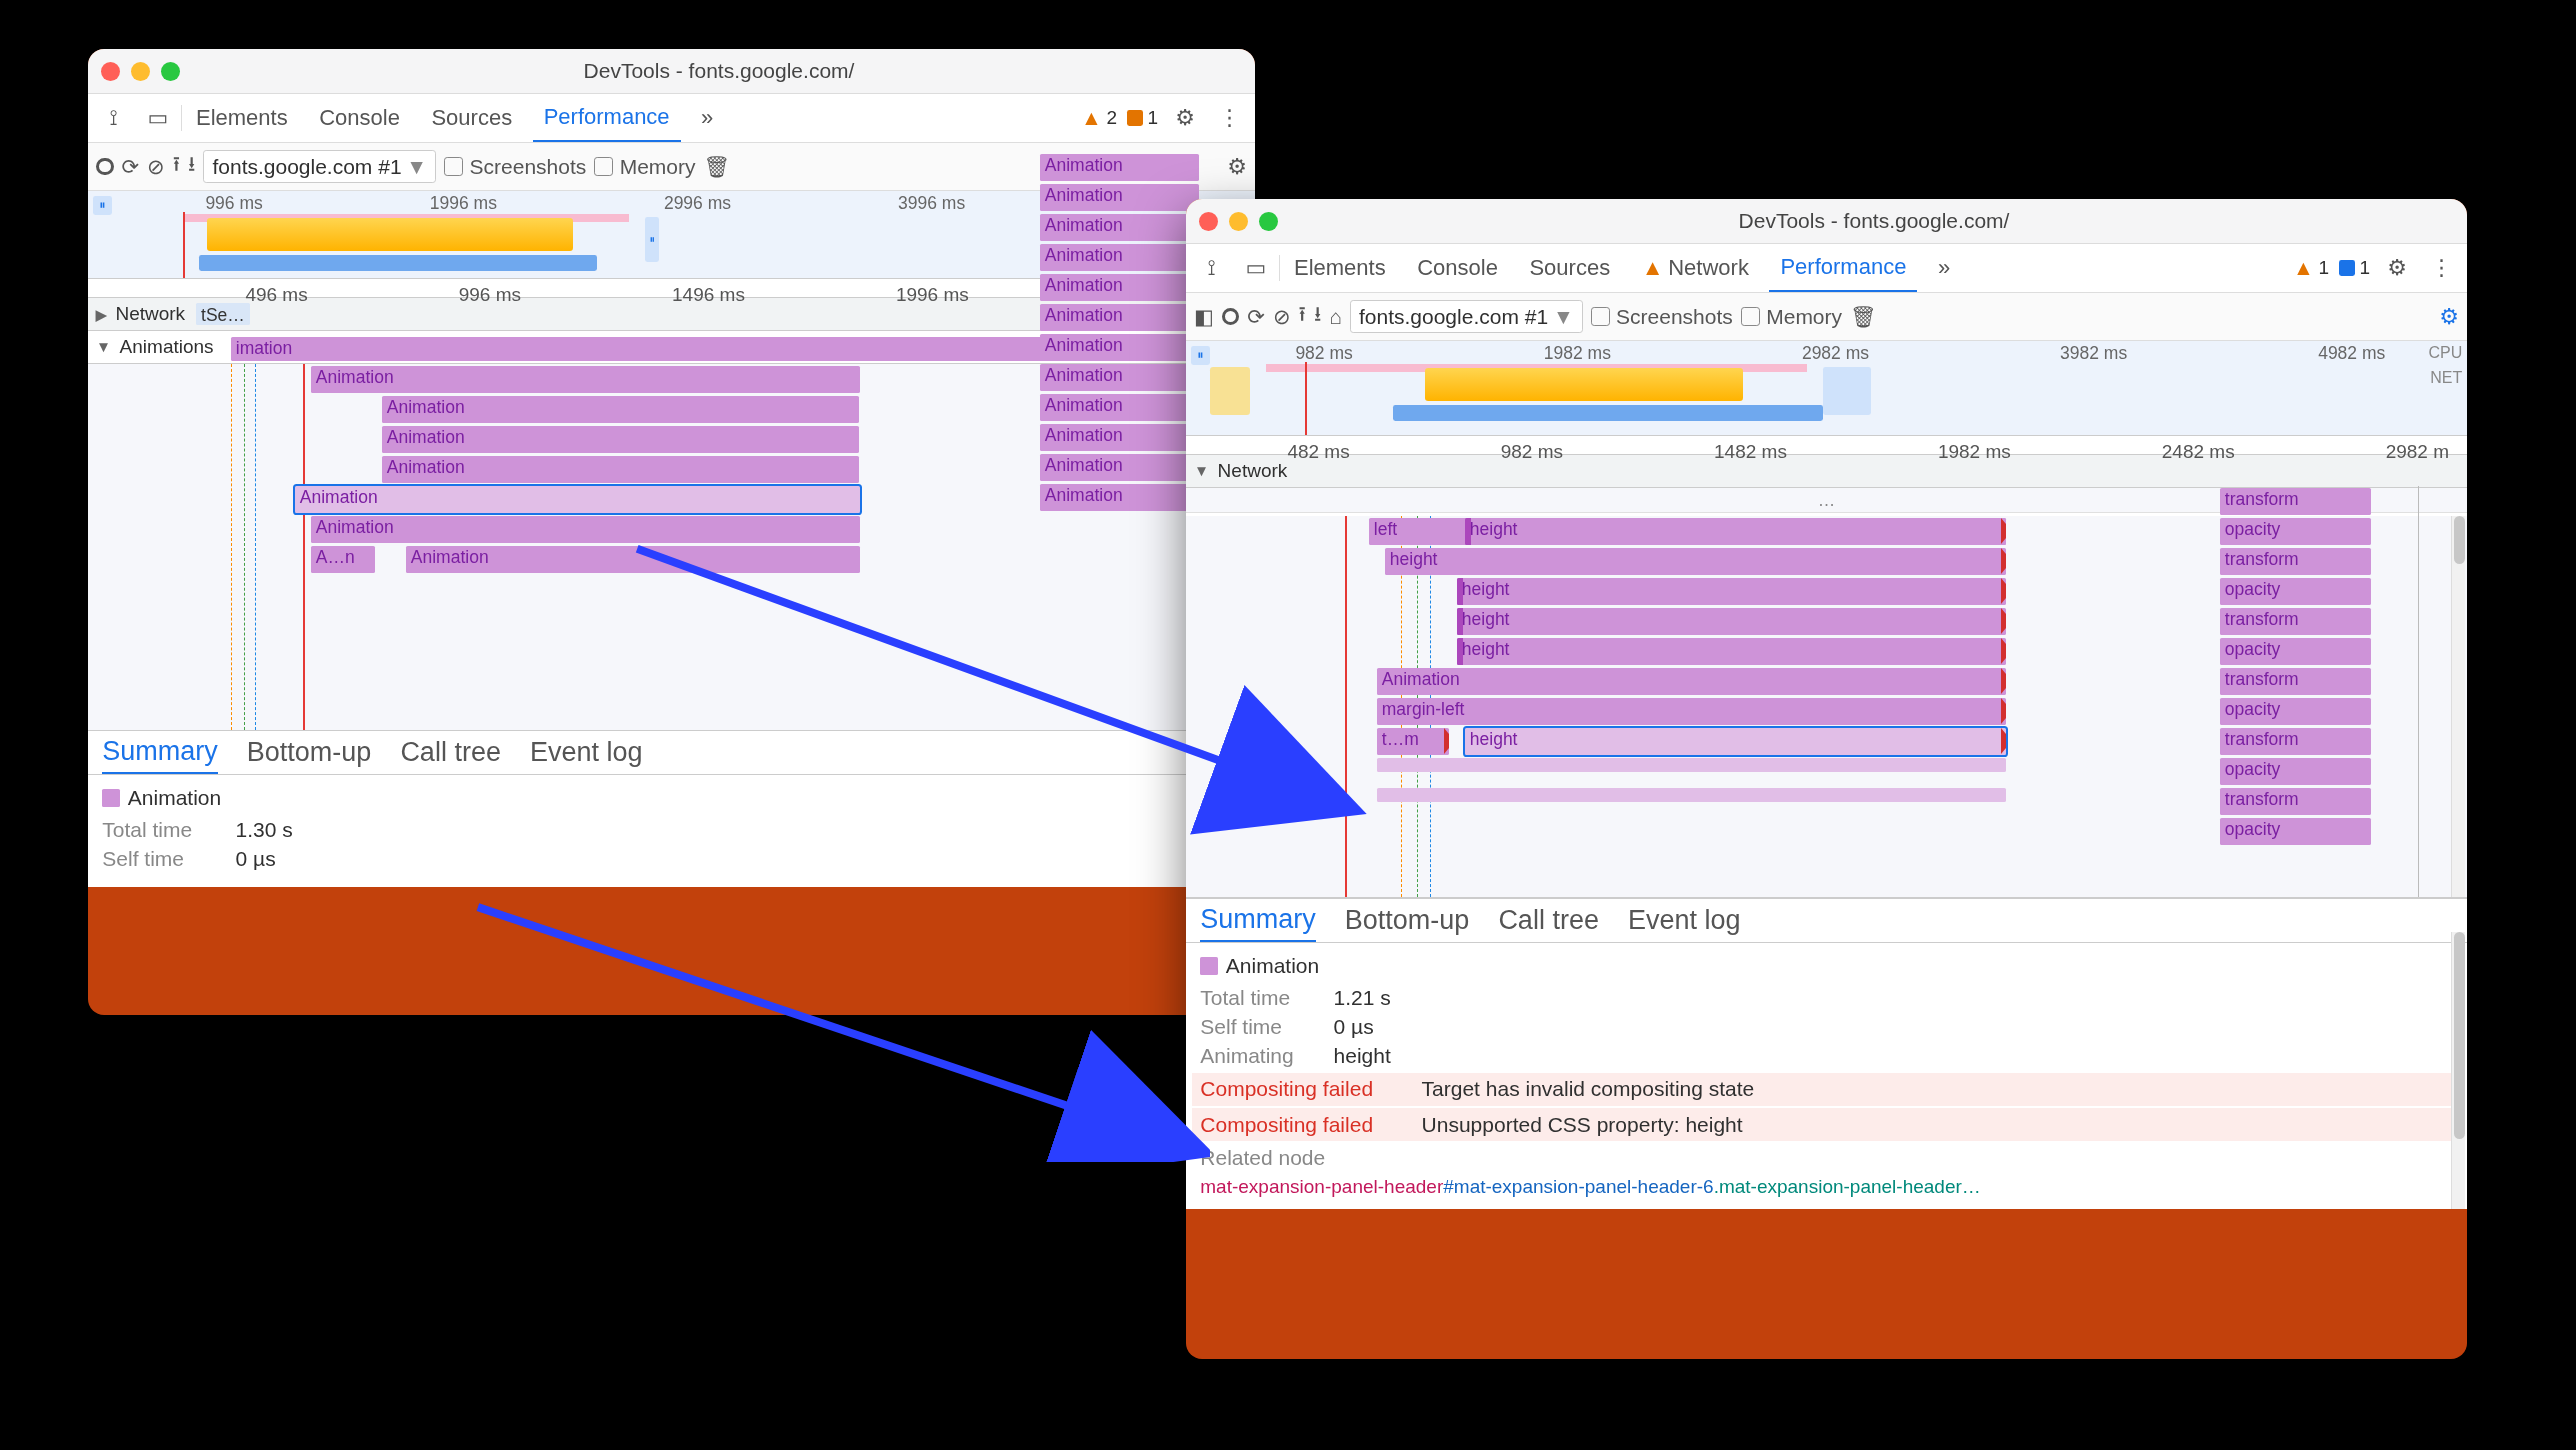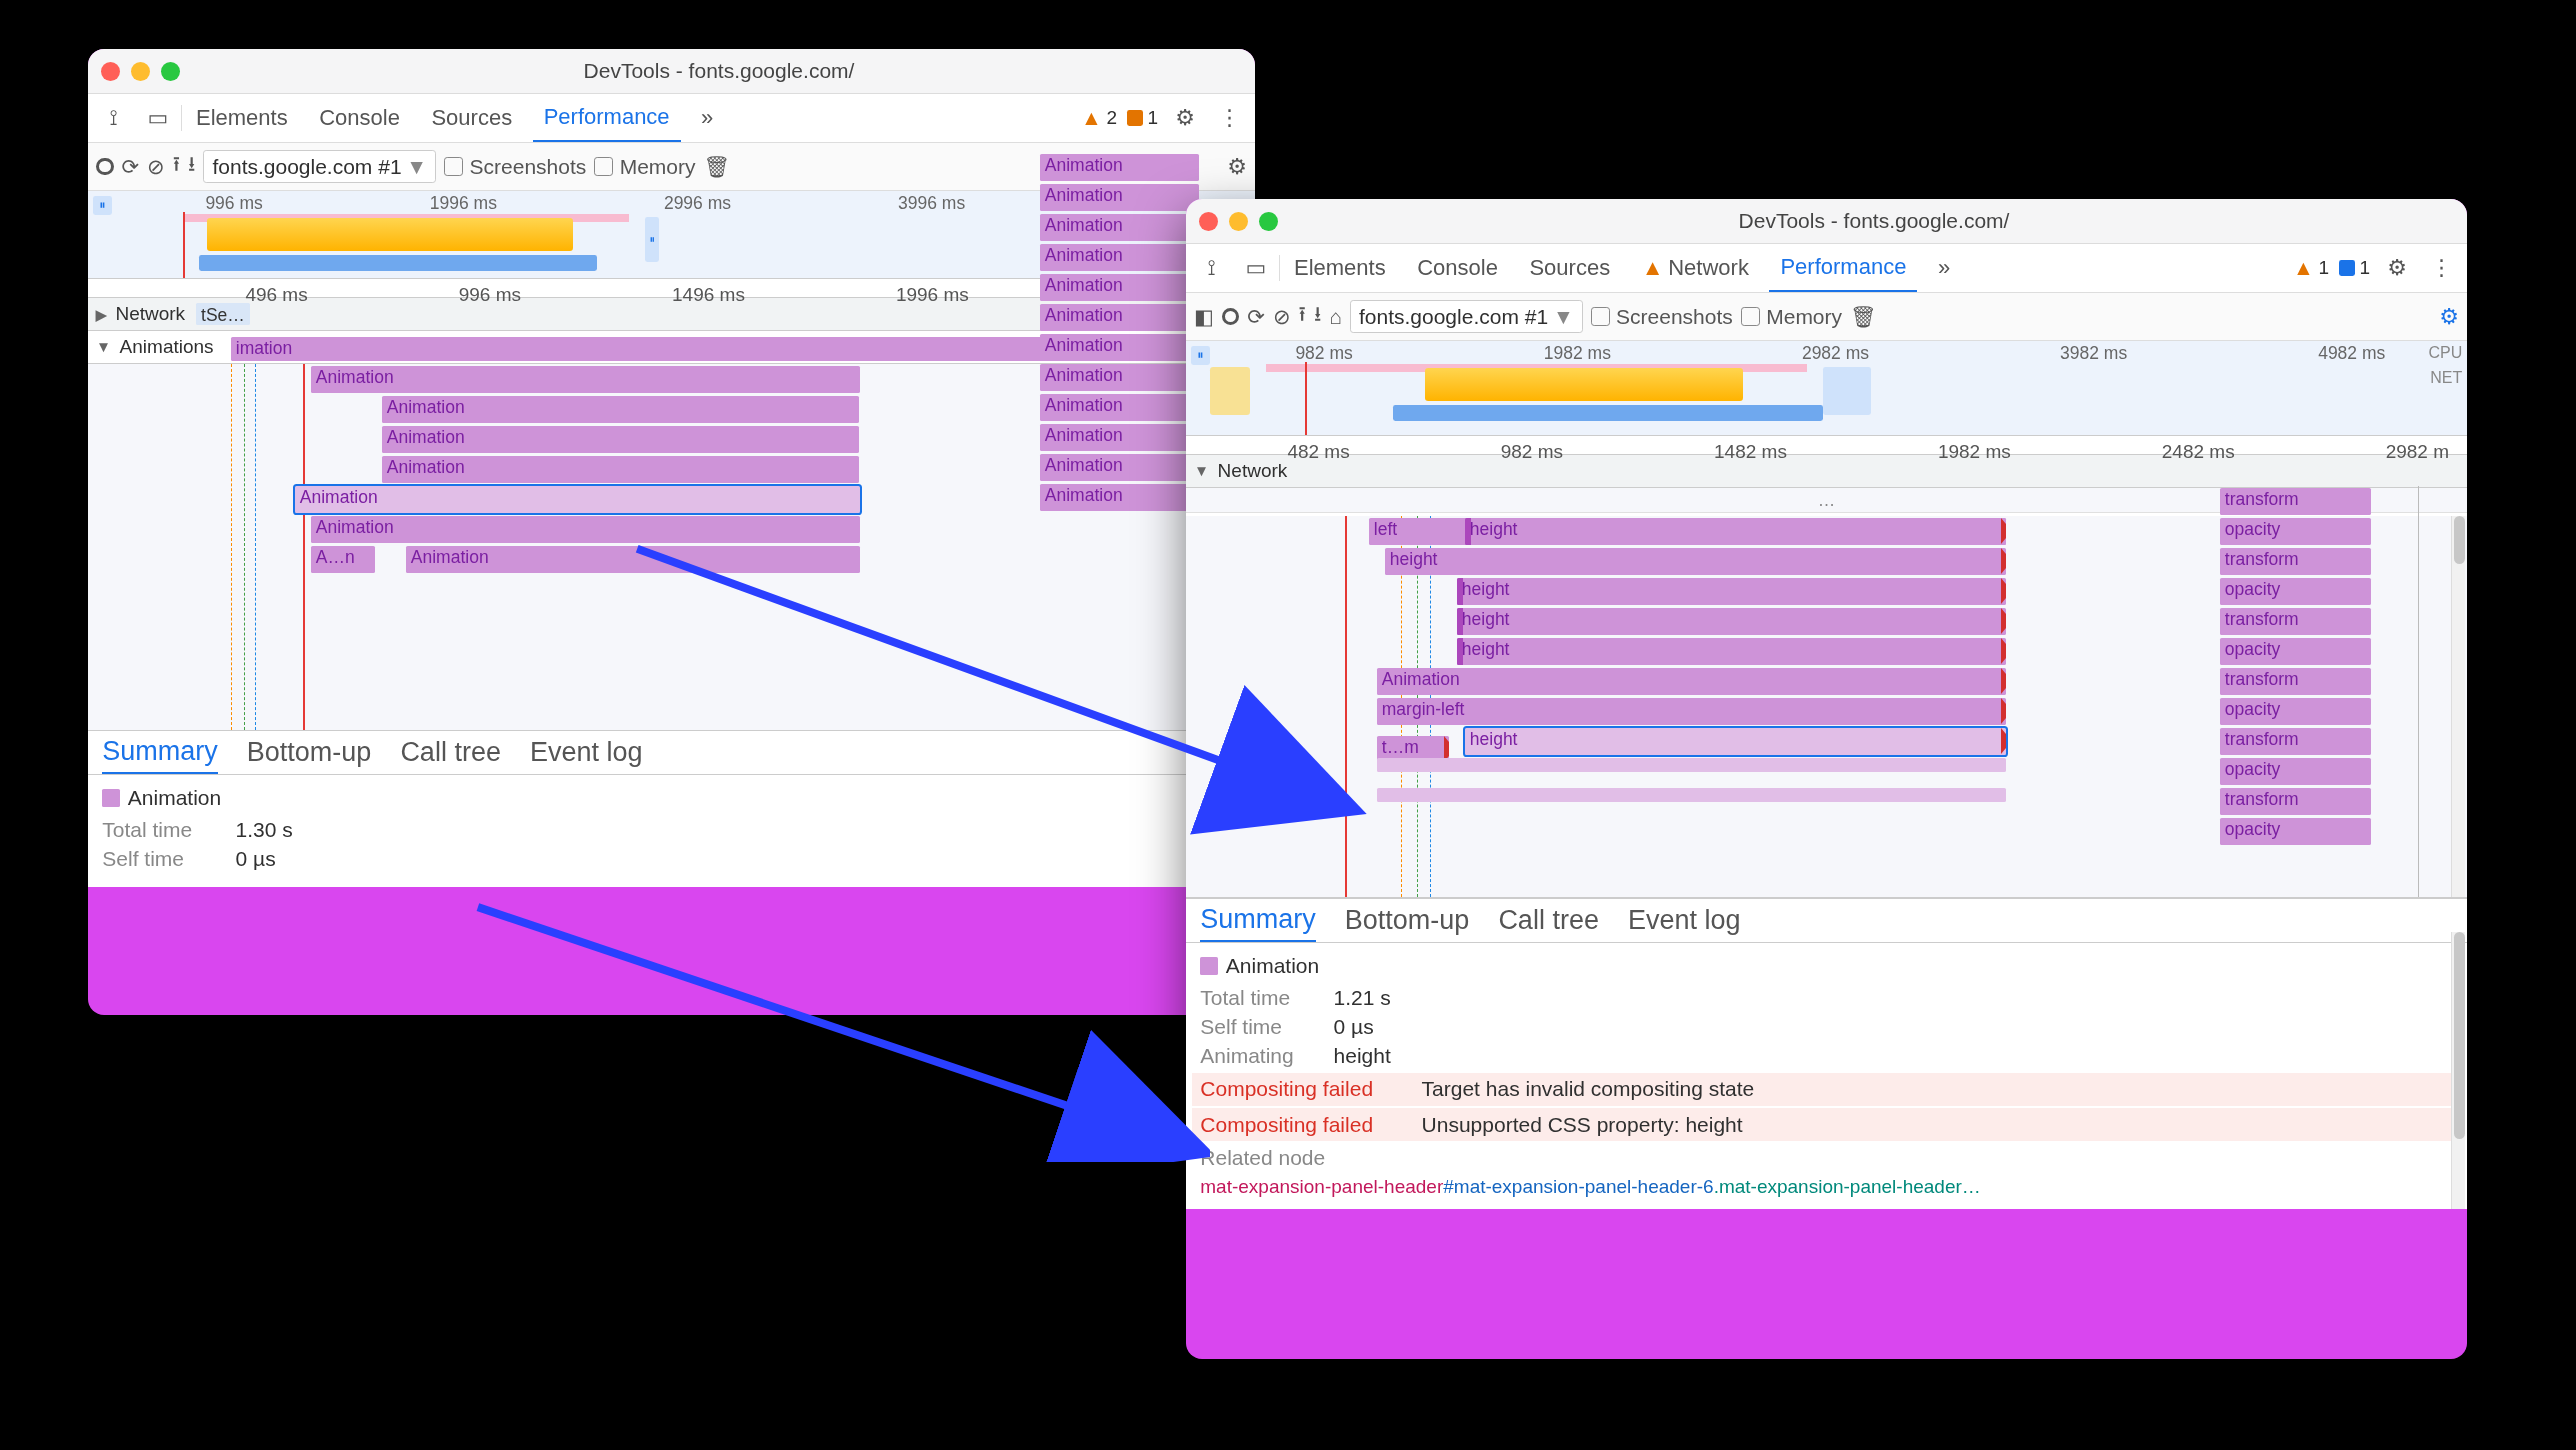--- a/index.html
+++ b/index.html
@@ -1,17 +1,17 @@
 <!DOCTYPE html>
 <html style="font-size:12.7px"><head>
 <meta charset="utf-8">
 <style>
   * { box-sizing: border-box; margin: 0; padding: 0; font-family: -apple-system, BlinkMacSystemFont, "Segoe UI", Helvetica, Arial, sans-serif; }
   body { background:#000; width:2576px; height:1451px; position:relative; font-size:22px; color:#303030; }
-  .window { position:absolute; background:#d946ef; border-radius:16px; box-shadow:0 16px 48px rgba(0,0,0,.5); overflow:hidden; }
+  .window { position:absolute; background:#c2410c; border-radius:16px; box-shadow:0 16px 48px rgba(0,0,0,.5); overflow:hidden; }
   .titlebar { display:flex; align-items:center; height:45px; background:#f5f5f6; border-bottom:0.8px solid #dcdcdc; padding:0 12.7px; }
   .traffic { display:flex; gap:11px; margin-right:16px; }
   .dot { width:19px; height:19px; border-radius:50%; }
   .dot.red{background:#ff5f57;} .dot.yellow{background:#febc2e;} .dot.green{background:#28c840;}
   .titlebar .title { flex:1; text-align:center; font-size:21px; color:#444; font-weight:500; }
   .tabbar { display:flex; align-items:center; height:49px; border-bottom:0.8px solid #ddd; background:#fff; padding:0 8px; gap:9.5px; font-size:22px; }
   .tabbar .ico { width:35px; height:35px; display:flex; align-items:center; justify-content:center; color:#555; cursor:pointer; position:relative; }
   .ico.del::after{content:"";position:absolute;right:-6.4px;top:4.8px;bottom:4.8px;width:0.8px;background:#ddd;}
   .tab { color:#555; padding:0 11px; height:100%; display:flex; align-items:center; cursor:pointer; }
   .tab.active{ color:#1a73e8; border-bottom:2.4px solid #1a73e8; font-weight:500; }
@@ -386,21 +386,21 @@
     <div class="row">
         <div class="bar wedge darkwedge" style="left:271px;width:549px;">height</div>
       </div>
     <div class="row">
         <div class="bar wedge" style="left:191px;width:629px;">Animation</div>
       </div>
     <div class="row">
         <div class="bar wedge" style="left:191px;width:629px;">margin-left</div>
       </div>
     <div class="row">
-      <div class="bar wedge" style="left:191px;width:72px;margin-top:8px;">t…m</div>
+      <div class="bar wedge" style="left:191px;width:72px;">t…m</div>
       <div class="bar sel wedge" style="left:279px;width:541px;">height</div>
     </div>
     <div class="row">
         <div class="bar" style="left:191px;width:629px;height:14.3px;background:#e1bee7;"></div>
       </div>
     <div class="row">
         <div class="bar" style="left:191px;width:629px;height:14.3px;background:#e1bee7;"></div>
       </div>
 
     <div class="side-col" style="right:72px; width:175px;">

